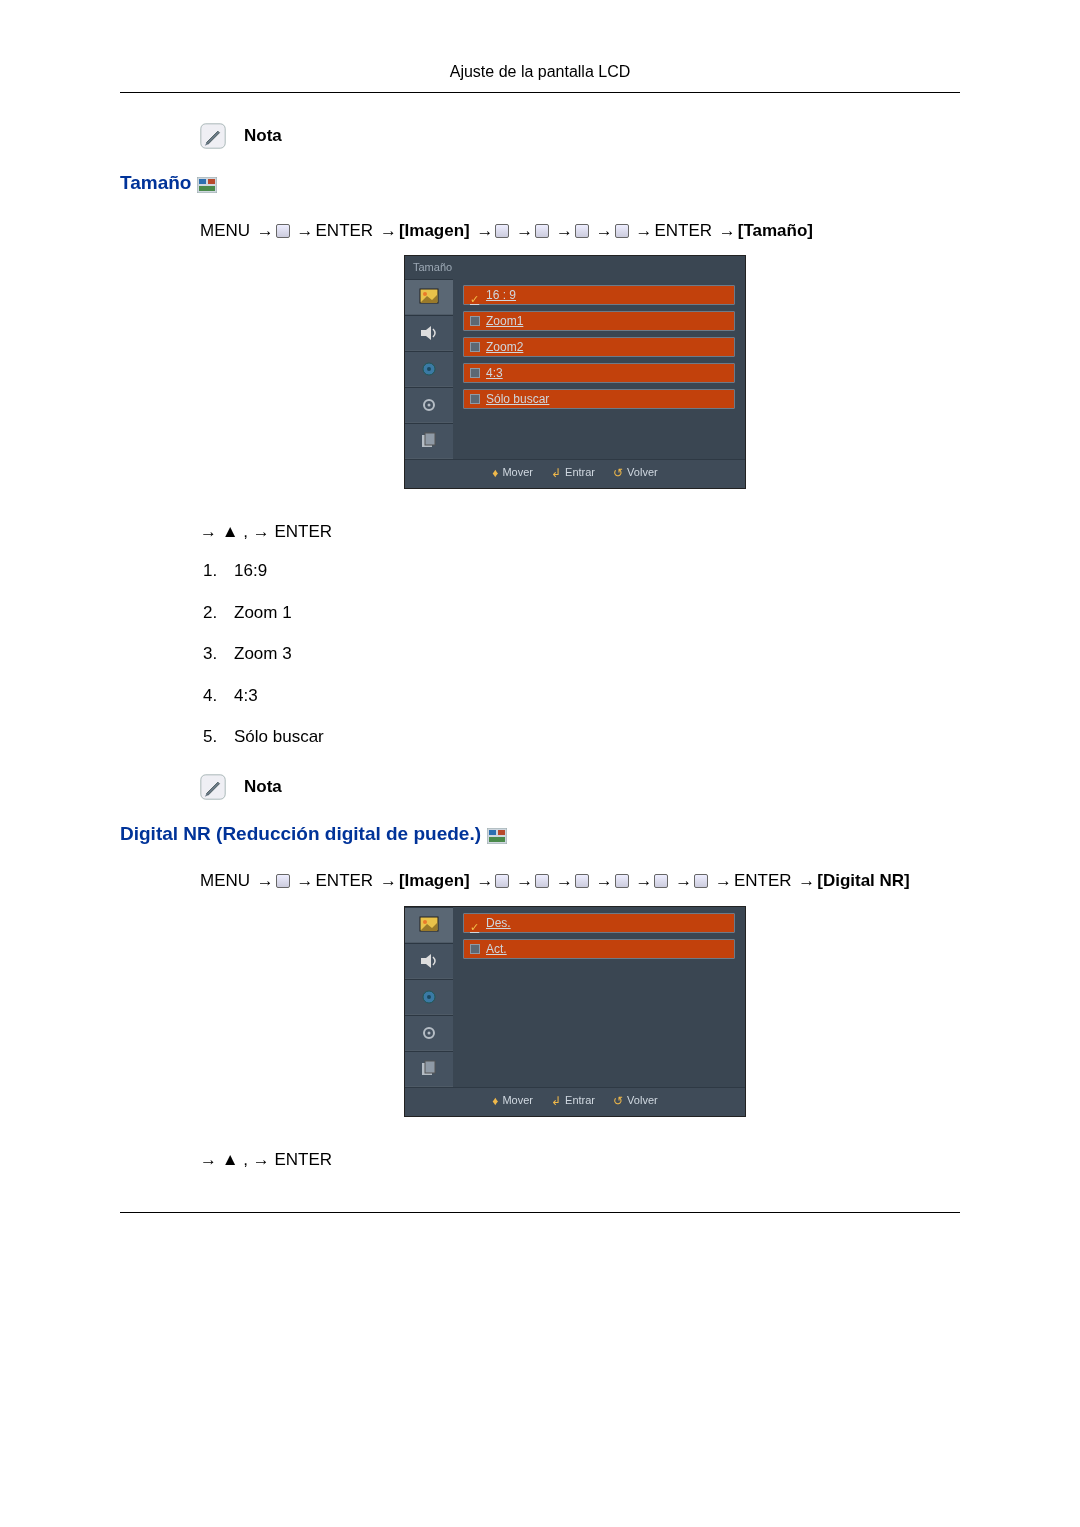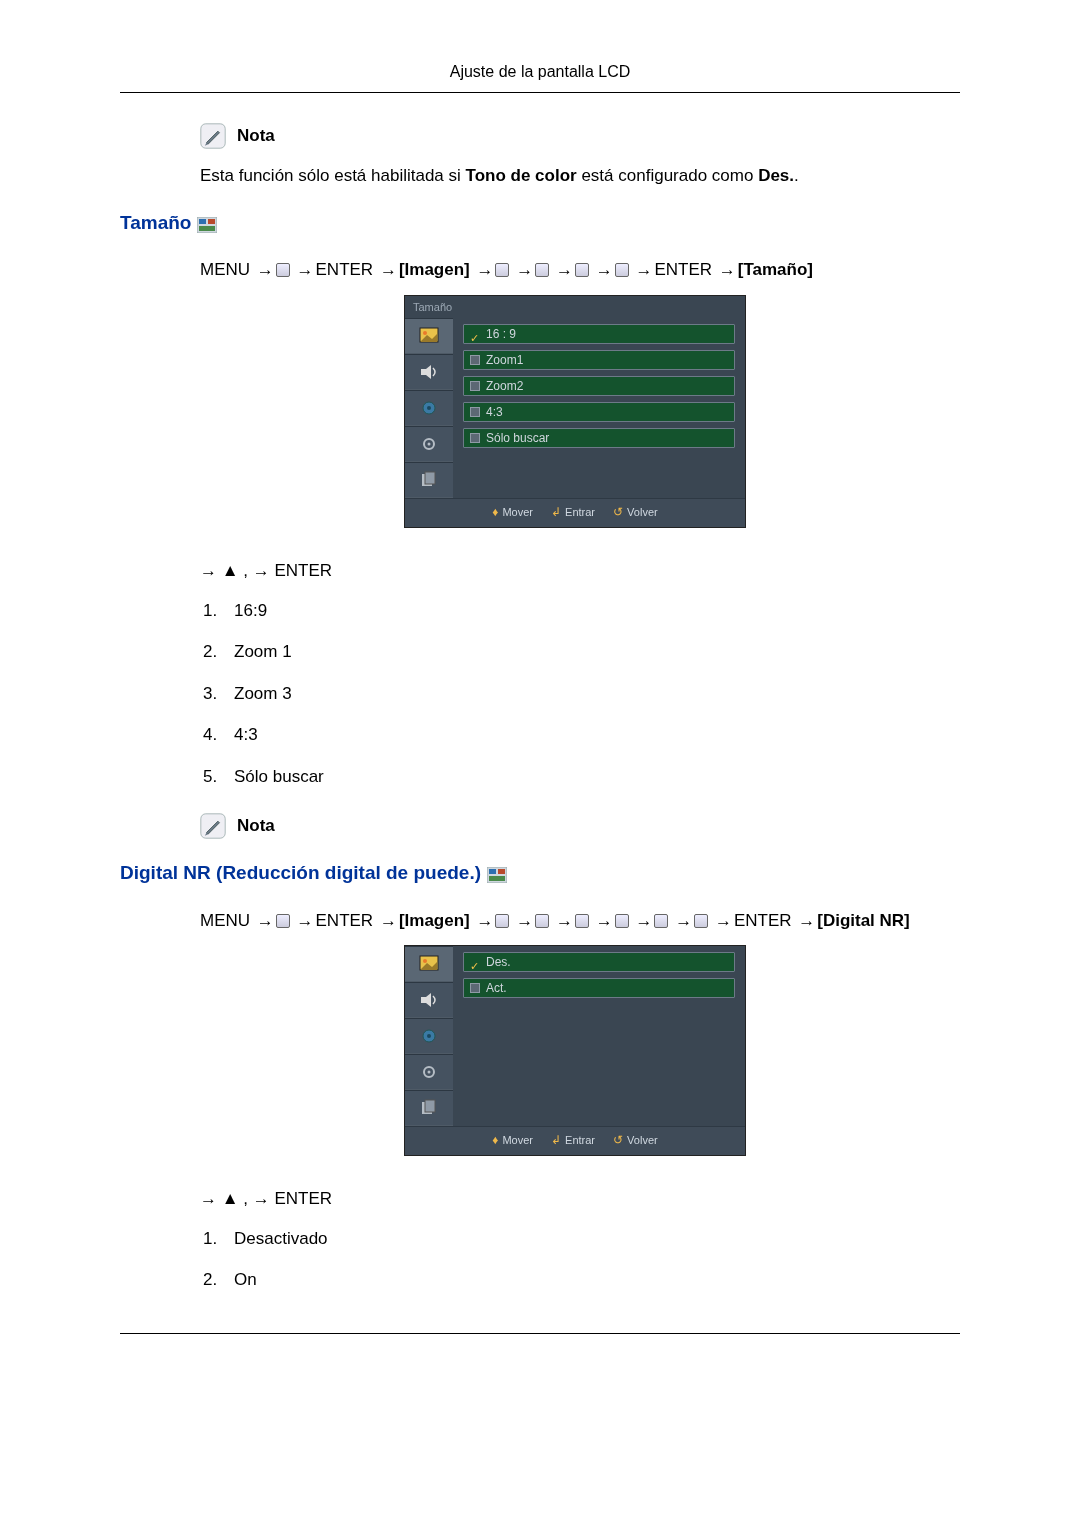--- a/index.html
+++ b/index.html
@@ -22,21 +22,21 @@
       margin-bottom: 30px;
       font-size: 16px;
     }
     .section-content {
       margin-left: 80px;
       margin-right: 10px;
     }
     .note-line {
       display: flex;
       align-items: center;
-      gap: 11px;
+      gap: 18px;
       margin-top: 24px;
       margin-bottom: 14px;
     }
     .note-icon {
       width: 26px;
       height: 26px;
       display: inline-flex;
       align-items: center;
       justify-content: center;
     }
@@ -130,21 +130,22 @@
       padding: 6px 10px 2px 10px;
     }
     .osd-row {
       display: flex;
       align-items: center;
       gap: 6px;
       margin-bottom: 6px;
       border: 1px solid #6d7a88;
       border-radius: 1px;
       padding: 0 6px;
-      background: #14532d;
+      background: #c2410c;
+      text-decoration: underline;
     }
     .osd-row .tick {
       width: 10px;
       height: 10px;
       display: inline-block;
     }
     .osd-row .tick.sel::before {
       content: "✓";
       color: #f5c24a;
       font-size: 11px;
@@ -196,23 +197,20 @@
   <div class="note-line">
     <span class="note-icon">
       <svg viewBox="0 0 32 32">
           <rect x="1" y="1" width="30" height="30" rx="6" fill="#efeff4" stroke="#9aa"></rect>
           <path d="M8 24 L22 10 L24 12 L10 26 Z" fill="#6b7a88" stroke="#455"></path>
           <path d="M8 24 L6 28 L10 26 Z" fill="#6b7a88"></path>
         </svg>
     </span>
     <span class="note-label">Nota</span>
   </div>
-  <p class="para">
-    <span>Esta función sólo está habilitada si </span><span class="bold">Tono de color</span><span> está configurado como </span><span class="bold">Des.</span><span>.</span>
-  </p>
 
 </div>
 
 <div class="heading-row">
   <span class="heading">Tamaño</span>
   <span class="badge-icon">
     <svg viewBox="0 0 20 16">
         <rect x="0" y="0" width="20" height="16" fill="#cfd7df" stroke="#9aa"></rect>
         <rect x="2" y="2" width="7" height="5" fill="#2c6fb0"></rect>
         <rect x="11" y="2" width="7" height="5" fill="#b94a2c"></rect>
@@ -428,20 +426,16 @@
           <span>Volver</span>
         </span>
     </div>
   </div>
 
   <div class="seq-line">
     <span>→ ▲ , </span><span class="btn-glyph"></span><span> → ENTER</span>
   </div>
 
 
-  <ol class="opts">
-    <li><span class="bold">Desactivado</span></li>
-    <li><span class="bold">On</span></li>
-  </ol>
 
 </div>
 
 <div class="page-footer-line"></div>
 
 </body></html>

